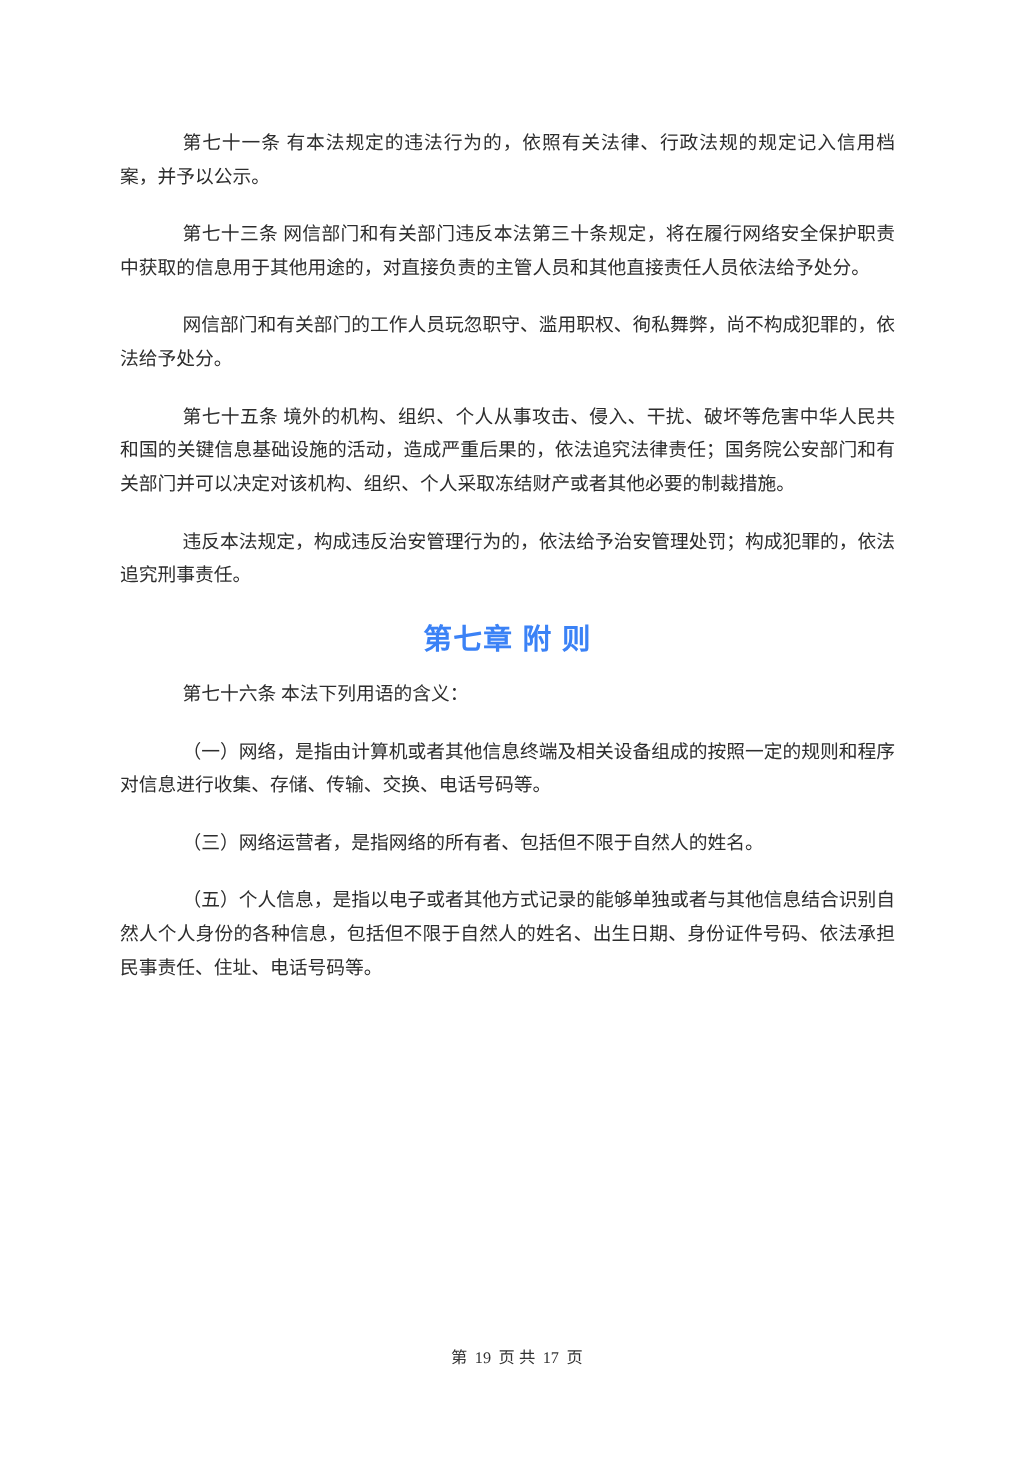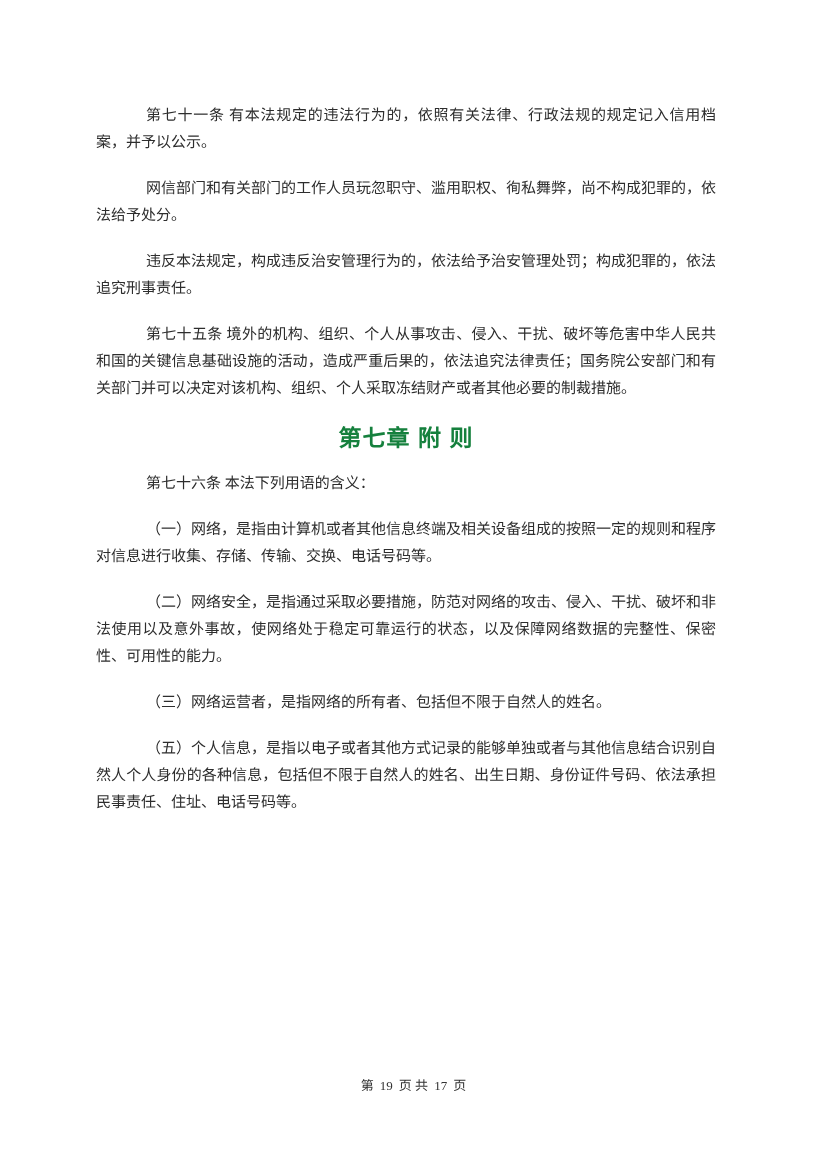--- a/index.html
+++ b/index.html
@@ -31,21 +31,21 @@
     text-justify: inter-ideograph;
     text-indent: 50px;
     word-break: break-all;
   }
   .content h2.chapter-heading {
     margin: 2px 0 15px 0;
     font-family: "Liberation Sans", "DejaVu Sans", sans-serif;
     font-size: 23px;
     line-height: 34px;
     font-weight: 700;
-    color: #15803d;
+    color: #3b82f6;
     text-align: center;
     text-indent: 0;
     letter-spacing: 1px;
   }
   .page-footer {
     position: absolute;
     left: 0;
     top: 1076px;
     width: 827px;
     text-align: center;
@@ -58,27 +58,27 @@
     gap: 6px;
     align-items: baseline;
   }
 </style>
 </head>
 <body>
 
 <div class="page">
   <main class="content">
     <p>第七十一条 有本法规定的违法行为的，依照有关法律、行政法规的规定记入信用档案，并予以公示。</p>
+    <p>第七十三条 网信部门和有关部门违反本法第三十条规定，将在履行网络安全保护职责中获取的信息用于其他用途的，对直接负责的主管人员和其他直接责任人员依法给予处分。</p>
     <p>网信部门和有关部门的工作人员玩忽职守、滥用职权、徇私舞弊，尚不构成犯罪的，依法给予处分。</p>
+    <p>第七十五条 境外的机构、组织、个人从事攻击、侵入、干扰、破坏等危害中华人民共和国的关键信息基础设施的活动，造成严重后果的，依法追究法律责任；国务院公安部门和有关部门并可以决定对该机构、组织、个人采取冻结财产或者其他必要的制裁措施。</p>
     <p>违反本法规定，构成违反治安管理行为的，依法给予治安管理处罚；构成犯罪的，依法追究刑事责任。</p>
-    <p>第七十五条 境外的机构、组织、个人从事攻击、侵入、干扰、破坏等危害中华人民共和国的关键信息基础设施的活动，造成严重后果的，依法追究法律责任；国务院公安部门和有关部门并可以决定对该机构、组织、个人采取冻结财产或者其他必要的制裁措施。</p>
     <h2 class="chapter-heading">第七章 附 则</h2>
     <p>第七十六条 本法下列用语的含义：</p>
     <p>（一）网络，是指由计算机或者其他信息终端及相关设备组成的按照一定的规则和程序对信息进行收集、存储、传输、交换、电话号码等。</p>
-    <p>（二）网络安全，是指通过采取必要措施，防范对网络的攻击、侵入、干扰、破坏和非法使用以及意外事故，使网络处于稳定可靠运行的状态，以及保障网络数据的完整性、保密性、可用性的能力。</p>
     <p>（三）网络运营者，是指网络的所有者、包括但不限于自然人的姓名。</p>
     <p>（五）个人信息，是指以电子或者其他方式记录的能够单独或者与其他信息结合识别自然人个人身份的各种信息，包括但不限于自然人的姓名、出生日期、身份证件号码、依法承担民事责任、住址、电话号码等。</p>
   </main>
 
   <footer class="page-footer">
     <span class="footer-inner">
       <span>第</span>
       <span>19</span>
       <span>页 共</span>
       <span>17</span>

